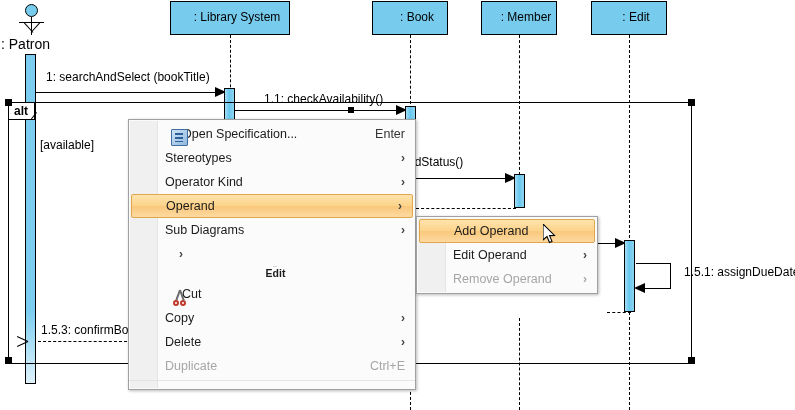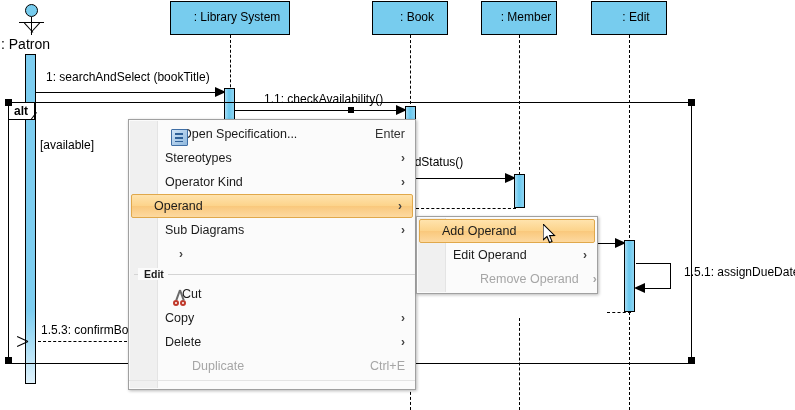--- a/index.html
+++ b/index.html
@@ -199,37 +199,38 @@
     color: #333333;
     font-size: 12.5px;
     padding-left: 14px;
   }
   .menu-item .chev {
     color: #444444;
     font-size: 12px;
     font-weight: bold;
     padding-left: 14px;
   }
-  .menu-item.disabled { color: #a6a6a6; margin-left: 27px; }
+  .menu-item.disabled { color: #a6a6a6; }
   .menu-item.disabled .accel,
   .menu-item.disabled .chev { color: #a6a6a6; }
   .menu-item.highlight {
     background: linear-gradient(to bottom,#ffe3ad 0%,#fcd38a 50%,#f9c87c 51%,#fdd9a0 100%);
     border: 1px solid #e0a84b;
     border-radius: 2px;
     margin: 0 2px;
-    padding-left: 22px;
+    padding-left: 34px;
   }
   .menu-sep-group {
     position: relative;
     height: 16px;
     z-index: 2;
     display: flex;
     align-items: center;
     padding-left: 5px;
+    flex-direction: column;
   }
   .menu-sep-group .sep-label {
     font-size: 10.5px;
     font-weight: bold;
     color: #1b1b1b;
     padding: 0 4px 0 6px;
     background: #fbfbfb;
     z-index: 2;
   }
   .menu-sep-group .sep-line {

